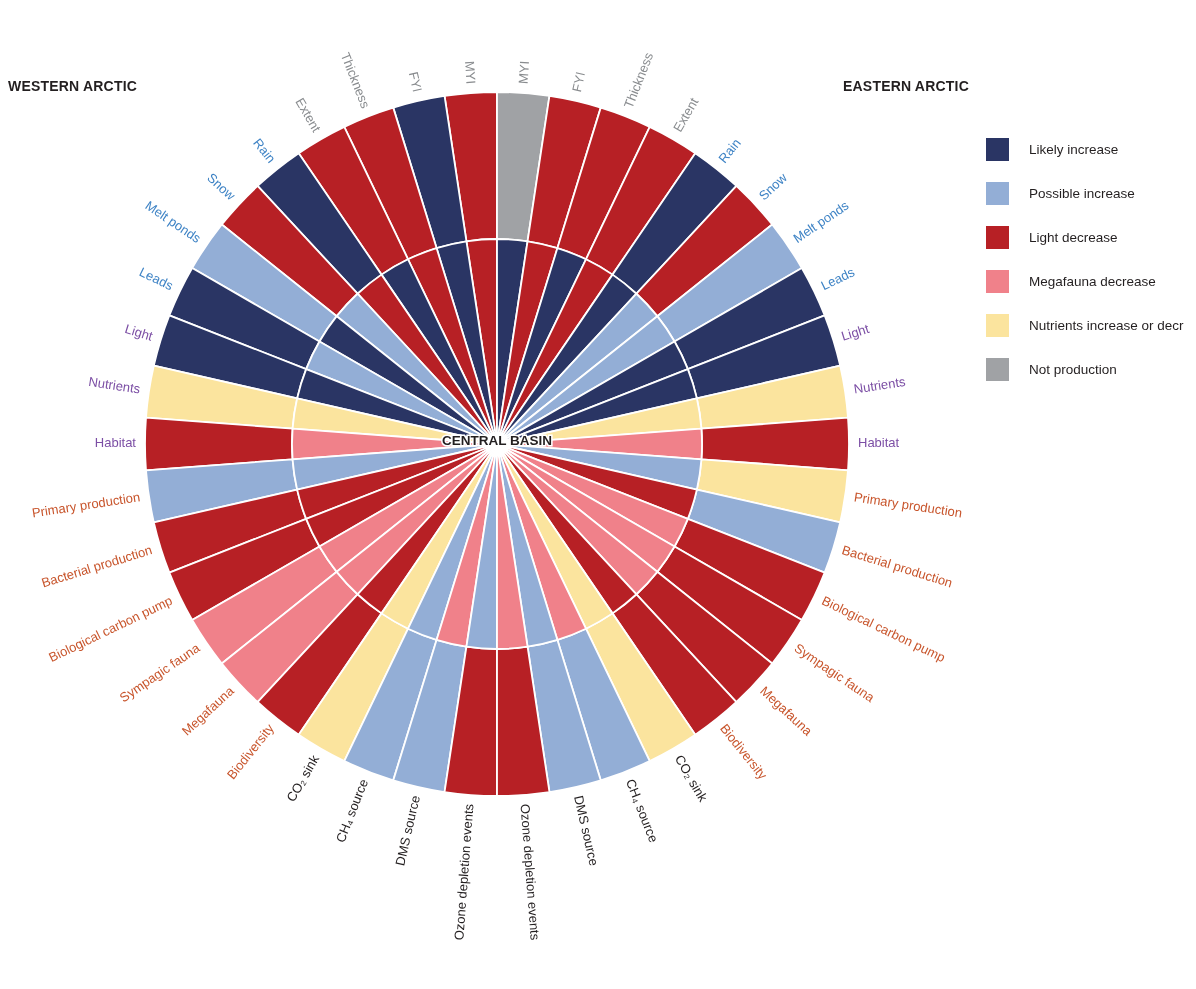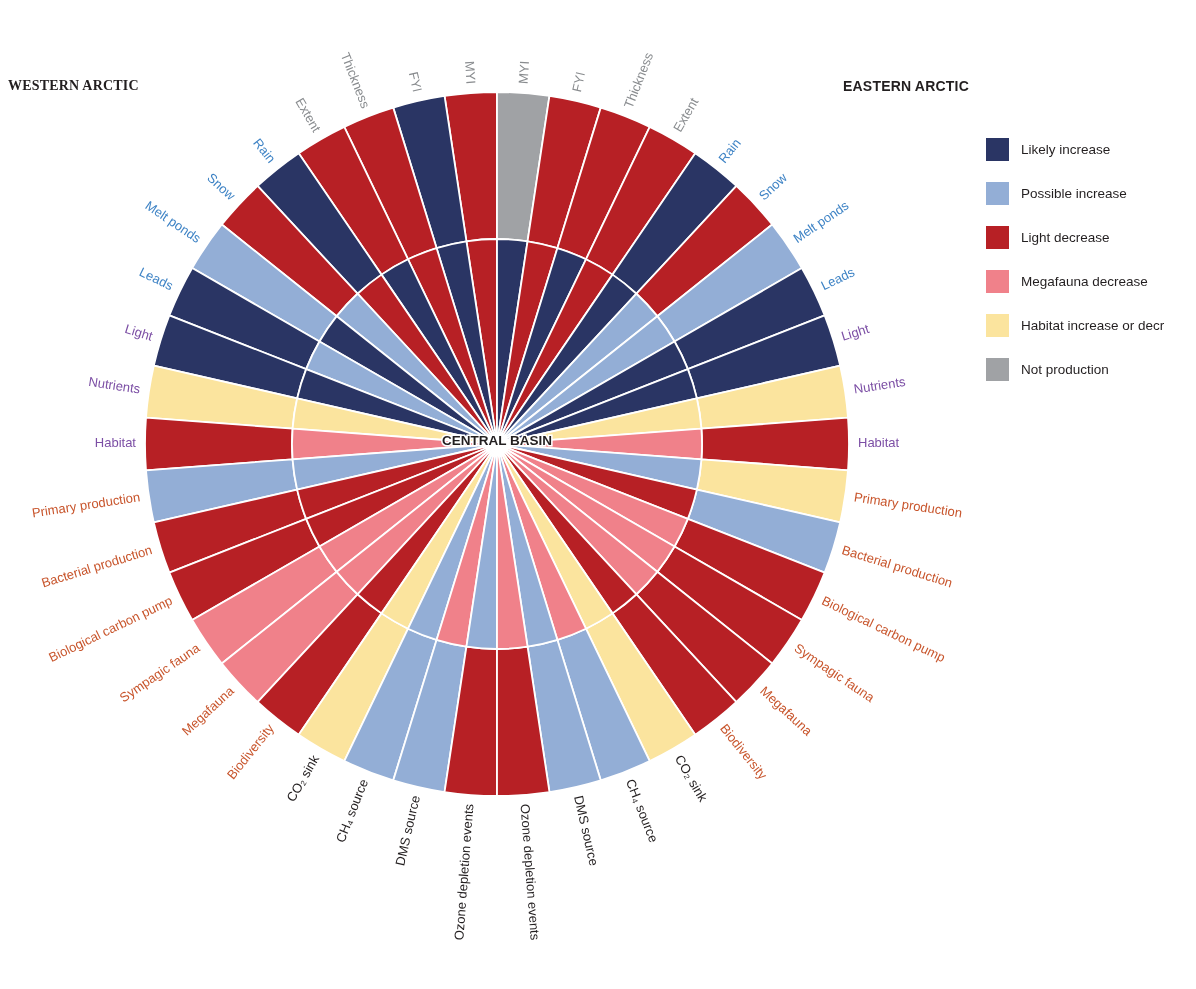--- a/index.html
+++ b/index.html
@@ -1,25 +1,25 @@
 <!DOCTYPE html>
 <html><head>
 <meta charset="utf-8">
 <style>
   html,body{margin:0;padding:0;background:#ffffff;}
   #page{position:relative;width:1196px;height:989px;background:#ffffff;overflow:hidden;
         font-family:"Liberation Sans", sans-serif;}
   #chart-svg{position:absolute;left:0;top:0;}
   .side-title{position:absolute;font-size:14px;font-weight:bold;color:#231f20;letter-spacing:.2px;}
-  #title-west{left:8px;top:78px;font-family:Liberation Serif, serif;}
+  #title-west{left:8px;top:78px;}
   #title-east{left:843px;top:78px;text-align:center;}
   #legend{position:absolute;left:986px;top:138px;width:212px;}
   .legend-row{display:flex;align-items:center;margin-bottom:21px;height:23px;white-space:nowrap;}
   .legend-swatch{width:23px;height:23px;flex:0 0 23px;margin-right:12px;}
-  .legend-label{font-size:13.5px;color:#231f20;}
+  .legend-label{font-size:13.5px;color:#231f20;margin-left:8px;}
 </style>
 </head>
 <body>
 
 <div id="page">
   <svg id="chart-svg" width="1196" height="989">
       <path d="M 497 92 A 352 352 0 0 0 444.5372958757214 95.93152300737086 L 466.4464365185309 241.2896653878154 A 205 205 0 0 1 497 239 Z" fill="#b72025" stroke="#ffffff" stroke-width="1.8" stroke-linejoin="round"></path>
       <path d="M 497 444 L 497 239 A 205 205 0 0 0 466.4464365185309 241.2896653878154 Z" fill="#b72025" stroke="#ffffff" stroke-width="1.8" stroke-linejoin="round"></path>
       <path d="M 497 92 A 352 352 0 0 1 549.4627041242786 95.93152300737086 L 527.553563481469 241.2896653878154 A 205 205 0 0 0 497 239 Z" fill="#a0a2a5" stroke="#ffffff" stroke-width="1.8" stroke-linejoin="round"></path>
       <path d="M 497 444 L 497 239 A 205 205 0 0 1 527.553563481469 241.2896653878154 Z" fill="#2a3564" stroke="#ffffff" stroke-width="1.8" stroke-linejoin="round"></path>
@@ -161,20 +161,20 @@
       <div class="legend-row">
         <div class="legend-swatch" style="background: rgb(183, 32, 37);"></div>
         <span class="legend-label">Light decrease</span>
       </div>
       <div class="legend-row">
         <div class="legend-swatch" style="background: rgb(240, 129, 138);"></div>
         <span class="legend-label">Megafauna decrease</span>
       </div>
       <div class="legend-row">
         <div class="legend-swatch" style="background: rgb(251, 228, 158);"></div>
-        <span class="legend-label">Habitat increase or decr</span>
+        <span class="legend-label">Nutrients increase or decr</span>
       </div>
       <div class="legend-row">
         <div class="legend-swatch" style="background: rgb(160, 162, 165);"></div>
         <span class="legend-label">Not production</span>
       </div>
     </div>
 </div>
 
 </body></html>

